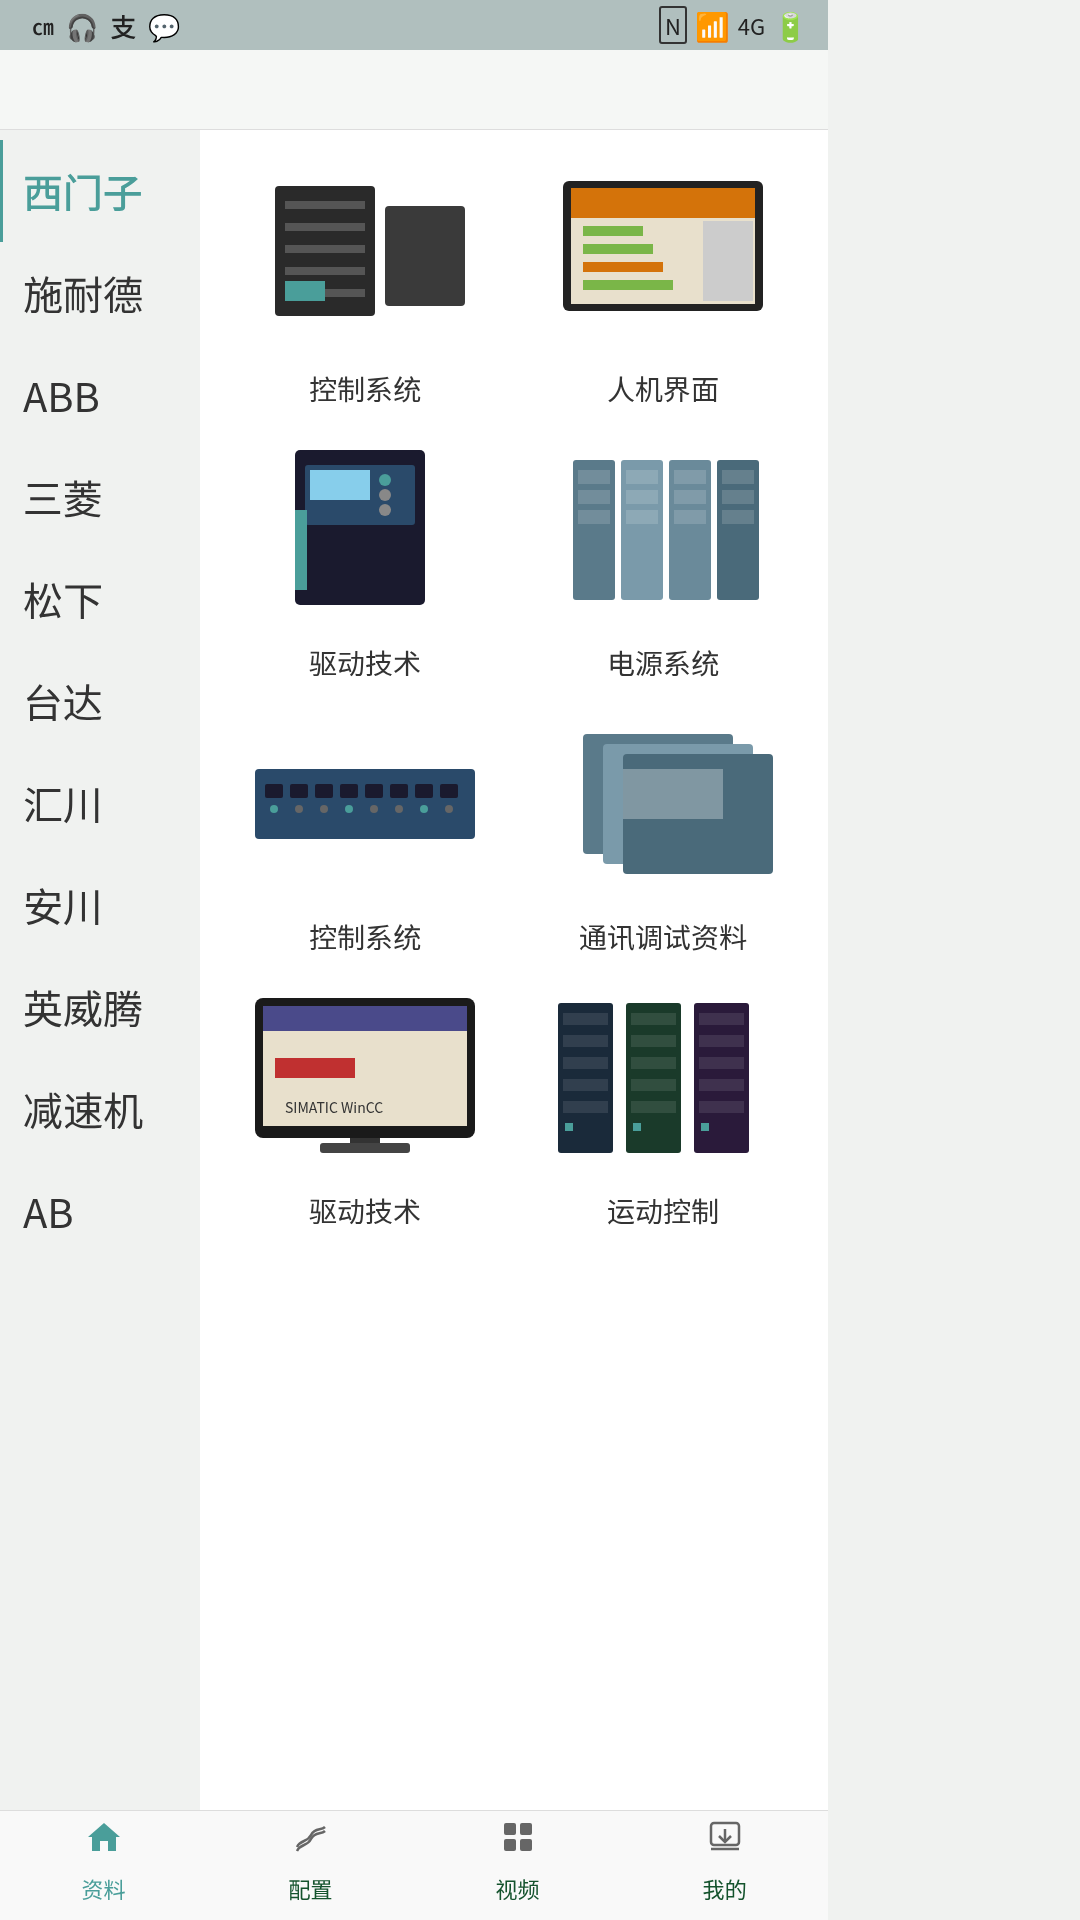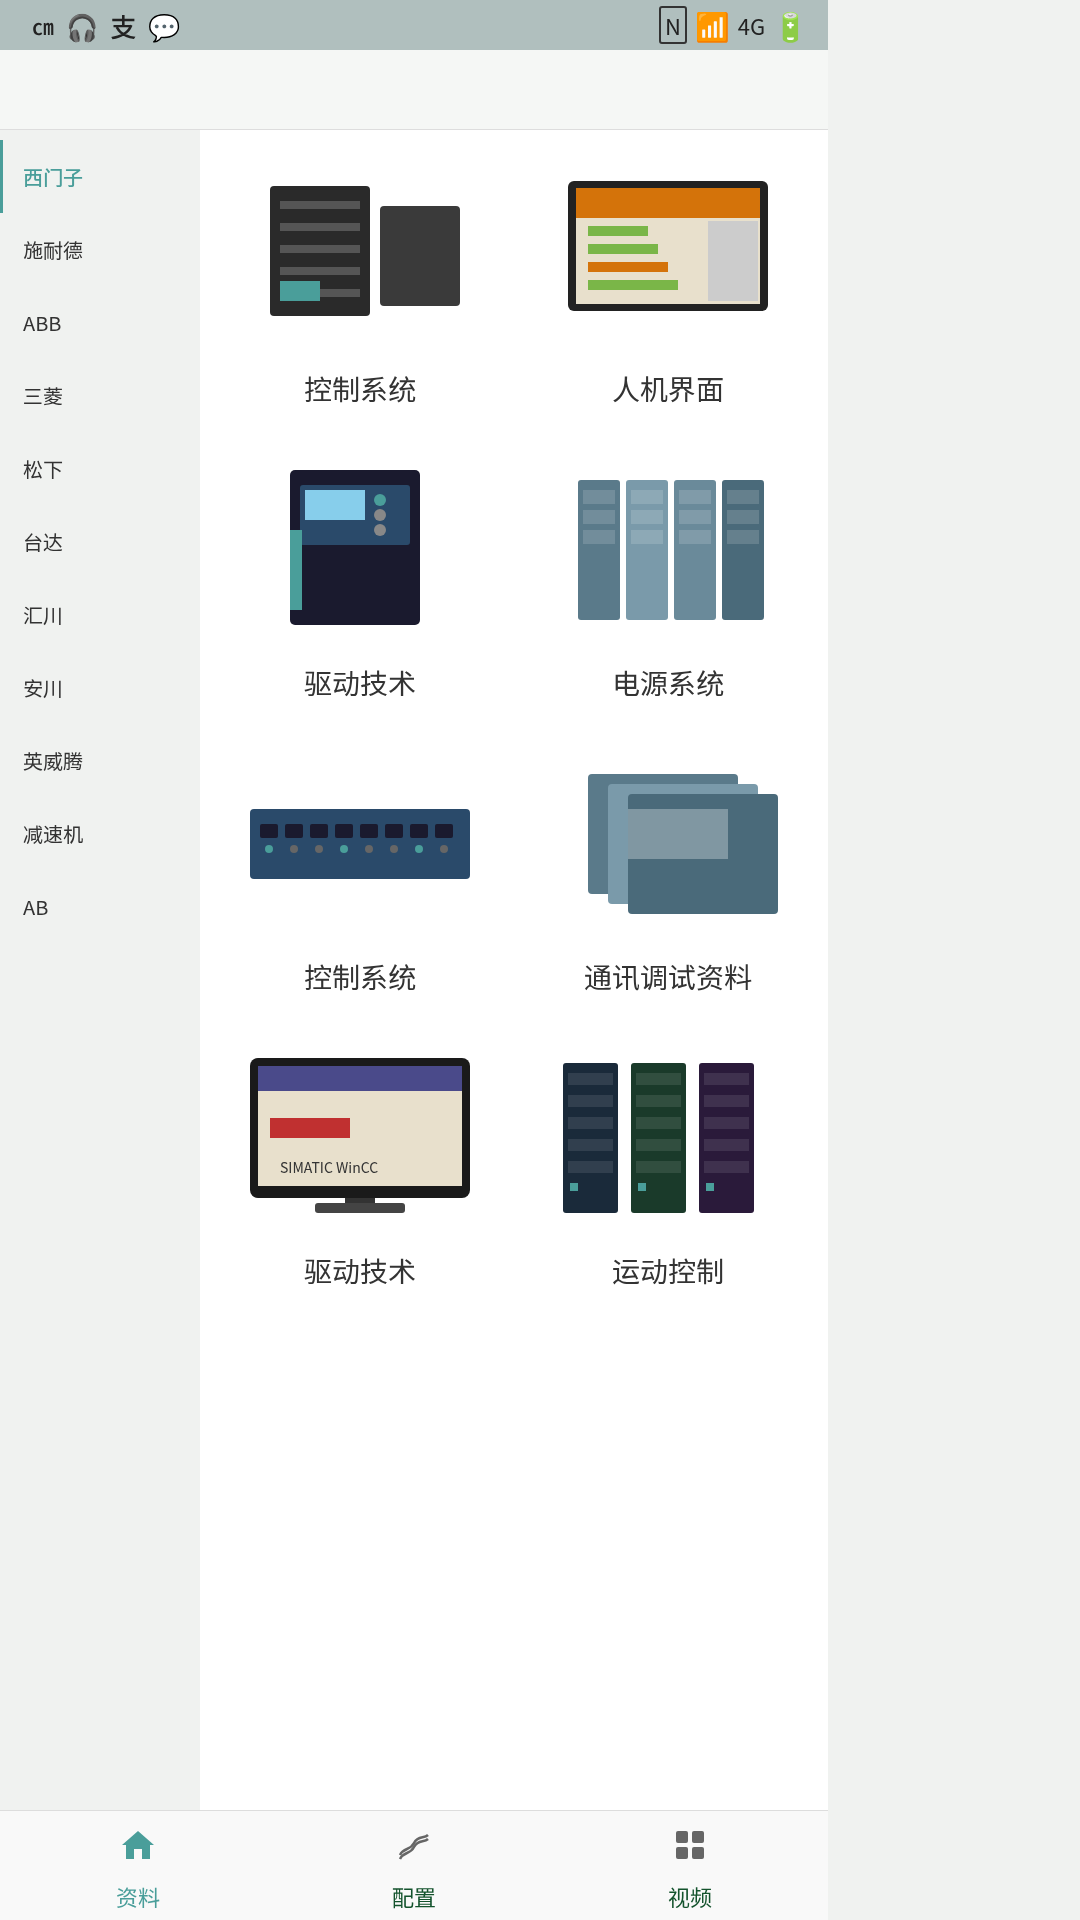--- a/index.html
+++ b/index.html
@@ -61,40 +61,39 @@
     
     .sidebar {
       width: 200px;
       background: #f0f2f0;
       padding-top: 10px;
       overflow-y: auto;
       flex-shrink: 0;
     }
     .sidebar-item {
       padding: 22px 20px;
-      font-size: 20px;
+      font-size: 40px;
       color: #333;
       cursor: pointer;
       border-left: 3px solid transparent;
     }
     .sidebar-item.active {
       color: #4a9e9a;
       font-weight: 500;
       border-left: 3px solid #4a9e9a;
     }
 
     
     .content {
       flex: 1;
       background: #fff;
       padding: 20px 16px;
       overflow-y: auto;
       display: grid;
       grid-template-columns: 1fr 1fr;
-      gap: 20px;
       align-content: start;
     }
 
     .product-card {
       background: #fff;
       display: flex;
       flex-direction: column;
       align-items: center;
       padding: 16px 10px;
       border-radius: 6px;
@@ -118,21 +117,21 @@
       text-align: center;
       margin-top: 8px;
     }
 
     
     .bottom-nav {
       height: 110px;
       background: #f9f9f9;
       border-top: 1px solid #ddd;
       display: flex;
-      align-items: center;
+      align-items: flex-start;
       justify-content: space-around;
       flex-shrink: 0;
     }
     .bottom-nav-item {
       display: flex;
       flex-direction: column;
       align-items: center;
       gap: 6px;
       cursor: pointer;
       width: 25%;
@@ -357,13 +356,22 @@
     </div>
     <div class="bottom-nav-item">
       <span class="bottom-nav-icon"><svg width="36" height="36" viewBox="0 0 36 36">
           <rect x="4" y="4" width="12" height="12" rx="2" fill="#666"></rect>
           <rect x="20" y="4" width="12" height="12" rx="2" fill="#666"></rect>
           <rect x="4" y="20" width="12" height="12" rx="2" fill="#666"></rect>
           <rect x="20" y="20" width="12" height="12" rx="2" fill="#666"></rect>
         </svg></span>
       <span class="bottom-nav-label">视频</span>
     </div>
+    <div class="bottom-nav-item">
+      <span class="bottom-nav-icon"><svg width="36" height="36" viewBox="0 0 36 36">
+          <rect x="4" y="4" width="28" height="22" rx="3" fill="none" stroke="#666" stroke-width="2.5"></rect>
+          <line x1="18" y1="10" x2="18" y2="22" stroke="#666" stroke-width="2.5"></line>
+          <polyline points="12,17 18,23 24,17" fill="none" stroke="#666" stroke-width="2.5"></polyline>
+          <line x1="4" y1="30" x2="32" y2="30" stroke="#666" stroke-width="2.5"></line>
+        </svg></span>
+      <span class="bottom-nav-label">我的</span>
+    </div>
   </div>
 
 </body></html>

